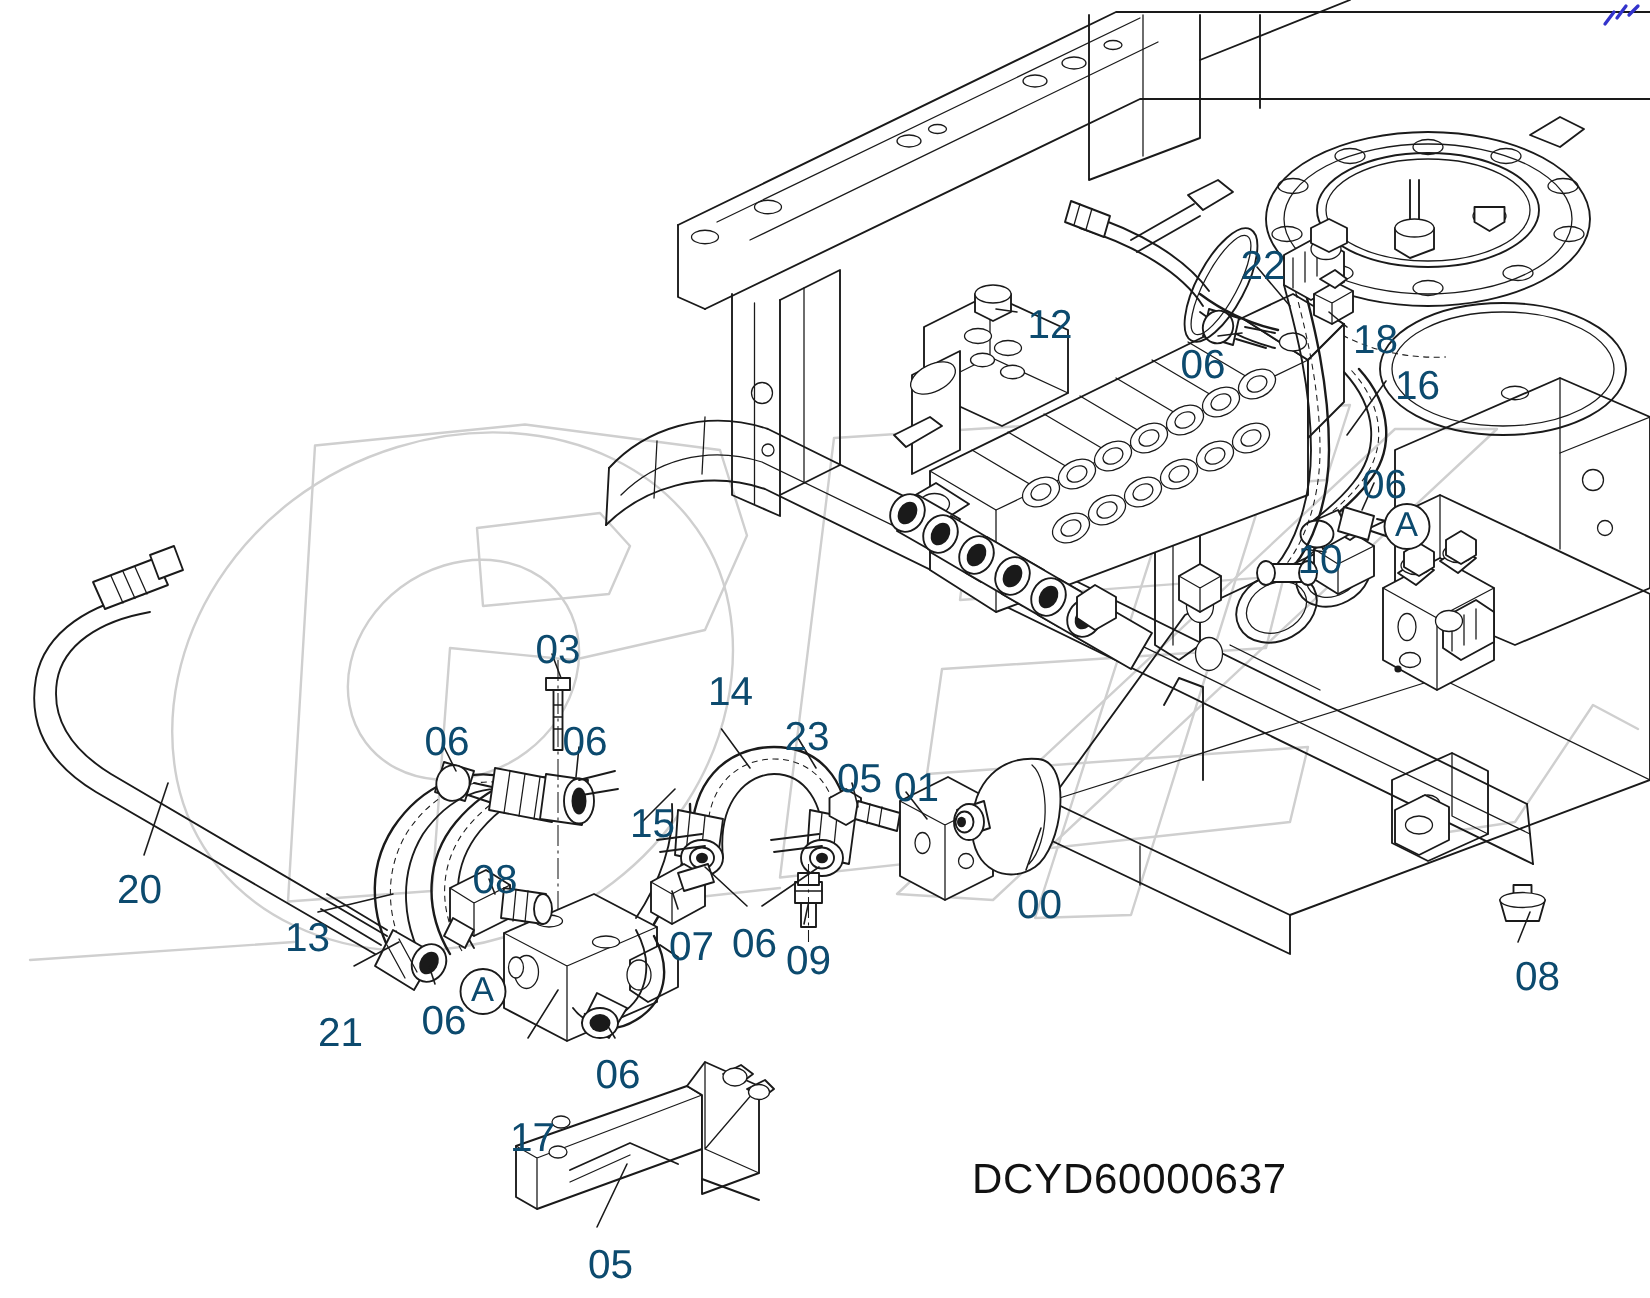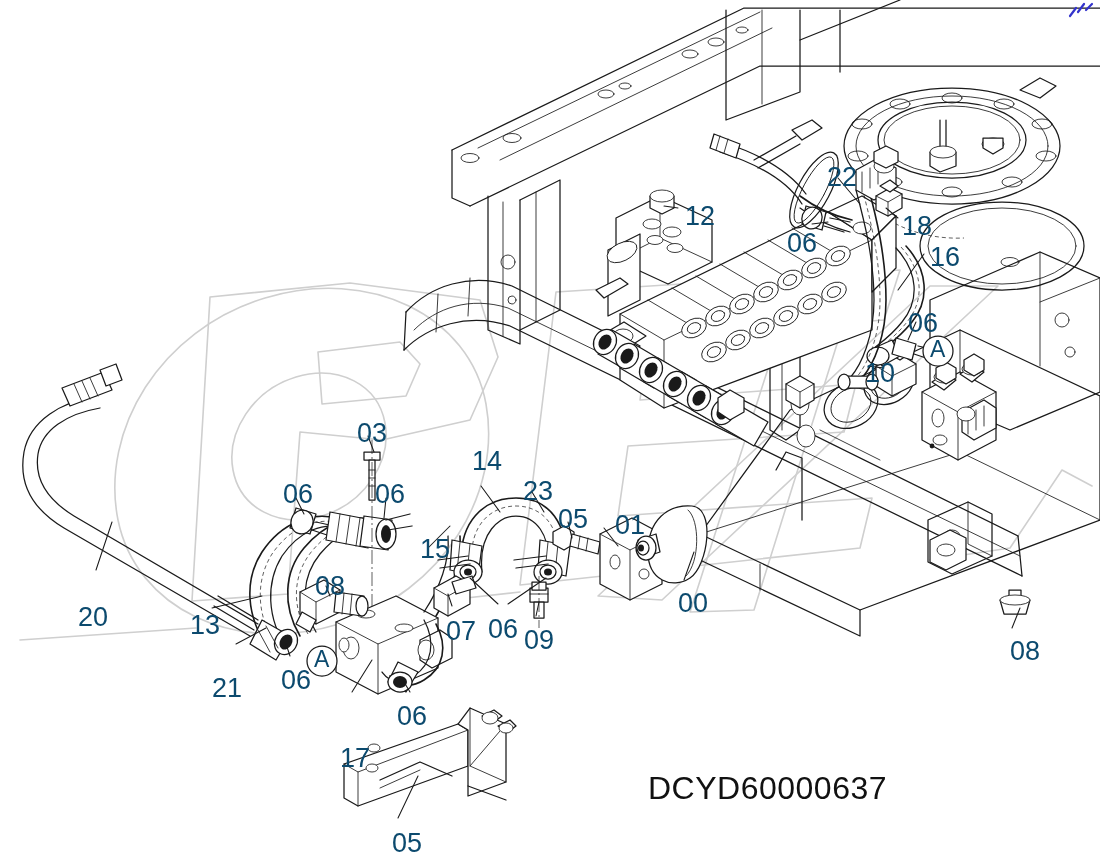--- a/index.html
+++ b/index.html
@@ -1,21 +1,21 @@
 <!DOCTYPE html>
 <html><head>
 <meta charset="utf-8">
 <style>
   html,body{margin:0;padding:0;background:#ffffff;}
   body{width:1100px;height:865px;overflow:hidden;font-family:"Liberation Sans",sans-serif;}
   #stage{position:relative;width:1100px;height:865px;background:#fff;}
   #stage svg{position:absolute;left:0;top:0;}
   .lbl{position:absolute;font-family:Liberation Sans, sans-serif;font-size:27px;color:#0c4a6e;
        letter-spacing:0px;line-height:1;white-space:nowrap;}
-  .drawno{position:absolute;font-family:"Liberation Sans",sans-serif;font-size:32px;color:#111;
+  .drawno{position:absolute;font-family:"Liberation Sans",sans-serif;font-size:28px;color:#111;
        letter-spacing:.5px;white-space:nowrap;}
 </style>
 </head>
 <body>
 
 <div id="stage">
 
 <svg width="1100" height="865" viewBox="0 0 1100 865" xmlns="http://www.w3.org/2000/svg">
   <defs>
     <style>
@@ -577,21 +577,21 @@
   <g class="blu">
     <path d="M1070 16 L1076 8"></path>
     <path d="M1078 12 L1084 4"></path>
     <path d="M1086 10 L1092 4"></path>
   </g>
 
   </g>
 </svg>
 
 <div class="lbl" style="left:678px;top:590px;">00</div>
-<div class="lbl" style="left:615px;top:512px;text-align:right;">01</div>
+<div class="lbl" style="left:596px;top:512px;text-align:right;">01</div>
 <div class="lbl" style="left:1010px;top:638px;">08</div>
 <div class="lbl" style="left:357px;top:420px;">03</div>
 <div class="lbl" style="left:558px;top:506px;">05</div>
 <div class="lbl" style="left:392px;top:830px;">05</div>
 <div class="lbl" style="left:283px;top:481px;">06</div>
 <div class="lbl" style="left:375px;top:481px;">06</div>
 <div class="lbl" style="left:281px;top:667px;">06</div>
 <div class="lbl" style="left:397px;top:703px;">06</div>
 <div class="lbl" style="left:488px;top:616px;">06</div>
 <div class="lbl" style="left:787px;top:230px;">06</div>
@@ -600,21 +600,21 @@
 <div class="lbl" style="left:315px;top:573px;">08</div>
 <div class="lbl" style="left:524px;top:627px;">09</div>
 <div class="lbl" style="left:847px;top:360px;margin-left:18px;">10</div>
 <div class="lbl" style="left:685px;top:203px;">12</div>
 <div class="lbl" style="left:190px;top:612px;">13</div>
 <div class="lbl" style="left:472px;top:448px;">14</div>
 <div class="lbl" style="left:420px;top:536px;text-align:right;">15</div>
 <div class="lbl" style="left:930px;top:244px;text-align:center;">16</div>
 <div class="lbl" style="left:340px;top:700px;margin-top:45px;">17</div>
 <div class="lbl" style="left:902px;top:213px;">18</div>
-<div class="lbl" style="left:78px;top:604px;">20</div>
+<div class="lbl" style="left:78px;top:580px;">20</div>
 <div class="lbl" style="left:212px;top:651px;margin-top:24px;">21</div>
 <div class="lbl" style="left:827px;top:164px;">22</div>
 <div class="lbl" style="left:523px;top:478px;">23</div>
 
 <div class="lbl" style="left:314px;top:648px;font-size:23px;">A</div>
 <div class="lbl" style="left:930px;top:338px;font-size:23px;">A</div>
 
 <div class="drawno" style="left:648px;top:770px;">DCYD60000637</div>
 
 </div>

